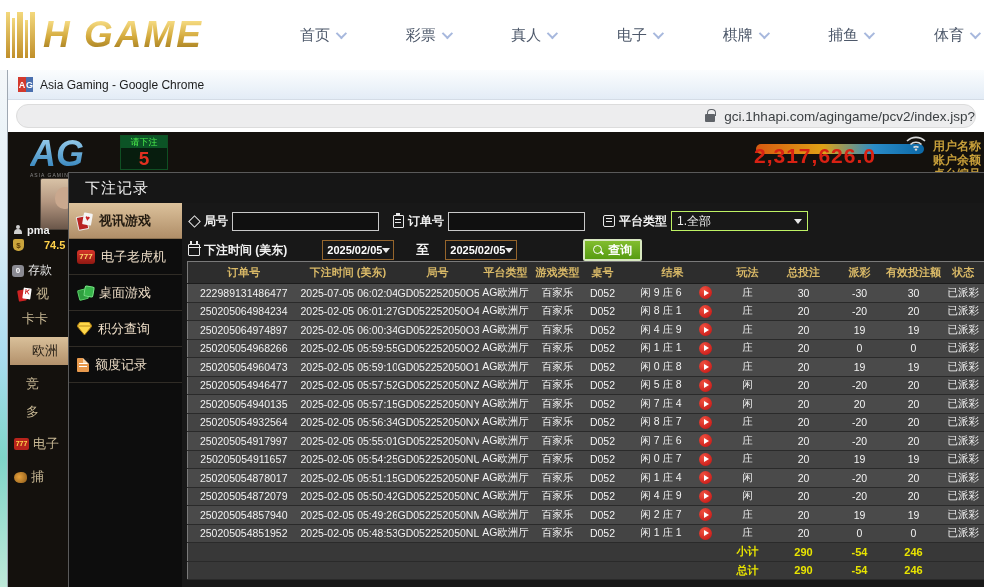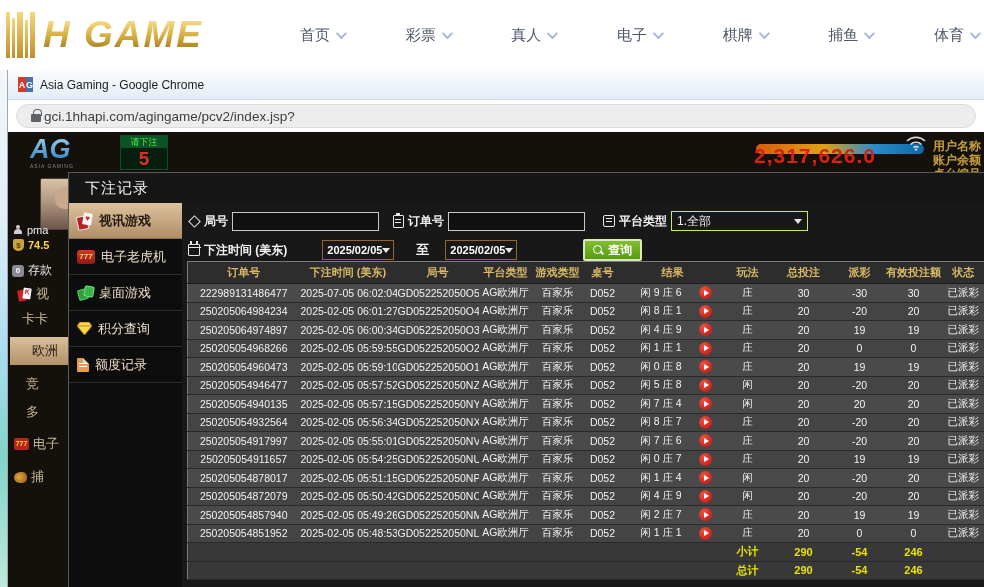--- a/index.html
+++ b/index.html
@@ -27,30 +27,30 @@
   .desk-strip{position:absolute;left:0;top:70px;width:7px;height:517px;
     background:linear-gradient(180deg,#f4f7f9 0%,#dfeef7 30%,#aadcf0 55%,#7fd4c8 75%,#bfe9d9 100%);}
   .chrome{position:absolute;left:7px;top:70px;right:0;bottom:0;border-left:1px solid #9fa8b2;background:#fff;}
   .titlebar{position:absolute;left:0;top:0;right:0;height:30px;display:flex;align-items:center;gap:7px;padding-left:10px;
     background:linear-gradient(180deg,#fbfdfe,#e3ecf6);border-bottom:1px solid #d4dce6;}
   .favicon{width:15px;height:15px;display:flex;}
   .favicon b{width:8px;height:15px;background:#d23a2e;color:#fff;font-size:9px;font-weight:bold;display:flex;align-items:center;justify-content:center;}
   .favicon b+b{background:#4a6fae;width:7px;}
   .win-title{font-size:12px;color:#1c1c1c;}
   .toolbar{position:absolute;left:0;top:30px;right:0;height:32px;background:#fff;}
-  .omnibox{position:absolute;left:8px;right:8px;top:4px;height:24px;background:#ededee;border:1px solid #dcdcdc;border-radius:13px;display:flex;align-items:center;gap:3px;padding-left:14px;}
+  .omnibox{position:absolute;left:8px;right:8px;top:4px;height:24px;background:#ededee;border:1px solid #dcdcdc;border-radius:13px;display:flex;align-items:center;gap:9px;padding-left:14px;justify-content:flex-end;}
   .lock{position:relative;width:10px;height:8px;background:#5f6368;border-radius:1px;margin-top:4px;}
   .lock:before{content:"";position:absolute;left:1.5px;top:-5px;width:7px;height:6px;border:1.6px solid #5f6368;border-bottom:none;border-radius:4px 4px 0 0;}
   .url-text{font-size:13.5px;color:#3c4043;}
 
   
   .page{position:absolute;left:0;top:62px;right:0;bottom:0;background:#14110d;overflow:hidden;}
   .bg-item{position:absolute;color:#c8b894;font-size:13px;white-space:nowrap;}
   .ag-logo{left:22px;top:4px;display:flex;flex-direction:column;line-height:1;}
-  .ag-big{font-size:27px;font-weight:bold;font-style:italic;
+  .ag-big{font-size:36px;font-weight:bold;font-style:italic;
     background:linear-gradient(180deg,#9fd2ef,#2a7db8);-webkit-background-clip:text;background-clip:text;color:transparent;}
   .ag-sub{font-size:5px;color:#8a8a8a;letter-spacing:1px;margin-top:1px;}
   .countdown{left:112px;top:3px;width:48px;height:35px;background:#071d0e;border:1px solid #0f4f23;text-align:center;}
   .cd-label{display:block;background:#0c5426;color:#4cf04c;font-size:9px;line-height:12px;}
   .cd-num{display:block;color:#e03020;font-size:19px;font-weight:bold;line-height:21px;}
   .jackpot-bar{left:748px;top:12px;width:168px;height:10px;border-radius:5px;
     background:linear-gradient(90deg,#d85a10,#e0a216 40%,#2a8cc8 70%,#0c68a6);}
   .jackpot-num{left:746px;top:12px;font-size:21px;font-weight:bold;color:#d8211399;color:#d82113;letter-spacing:1px;}
   .wifi{left:897px;top:3px;}
   .uinfo{left:925px;color:#c79f3a;font-size:12px;font-weight:bold;}
@@ -125,21 +125,21 @@
   table.bets tr.alt td{background:#444444;}
   .res-cell{display:flex;align-items:center;}
   .res-text{flex:1;text-align:center;}
   .play-btn{width:13px;height:13px;border-radius:50%;background:radial-gradient(circle at 35% 30%,#f05040,#c01010);margin-right:10px;position:relative;cursor:pointer;flex:0 0 13px;}
   .play-btn:after{content:"";position:absolute;left:5px;top:3.5px;border-left:5px solid #fff;border-top:3px solid transparent;border-bottom:3px solid transparent;}
   .pay-neg{color:#52dc0e;margin-top:34px;}
   .pay-pos{color:#b32424;}
   .pay-zero{color:#f2f2f2;}
   .st{color:#2ecc00;}
   tr.total-row td{background:#383838;color:#e8e400;font-weight:bold;font-size:11px;}
-  .yellow{color:#ffd24a;font-weight:bold;}
+  .yellow{color:#ffd24a;font-weight:bold;margin-left:16px;}
 </style>
 </head>
 <body>
 
 <div id="stage">
 
   <div class="site-header">
     <div class="logo">
       <span class="logo-bars">
           <i></i>
@@ -217,21 +217,21 @@
             <path d="M5.5 9.5 A8 8 0 0 1 16.5 9.5" stroke="#d8d8d8" stroke-width="1.6" fill="none"></path>
             <path d="M8.5 12.5 A4.2 4.2 0 0 1 13.5 12.5" stroke="#d8d8d8" stroke-width="1.6" fill="none"></path>
             <circle cx="11" cy="14.6" r="1.2" fill="#d8d8d8"></circle>
           </svg>
       </div>
       <div class="bg-item uinfo" style="top:6px;">用户名称</div>
       <div class="bg-item uinfo" style="top:20px;">账户余额</div>
       <div class="bg-item uinfo" style="top:34px;">桌台编号</div>
 
       <div class="bg-item avatar"></div>
-      <div class="bg-item stub" style="left:5px;top:92px;color:#eee;font-size:11px;font-weight:normal;">
+      <div class="bg-item stub" style="left:5px;top:92px;color:#eee;font-size:11px;font-weight:bold;">
         <span class="ic mini-person"></span>
           <span>pma</span>
       </div>
       <div class="bg-item stub" style="left:5px;top:107px;">
         <span class="ic mini-bag">$</span>
           <span class="yellow" style="font-size:11px;">74.5</span>
       </div>
       <div class="bg-item stub" style="left:4px;top:130px;color:#e8e8e8;font-size:12px;">
         <span class="ic mini-coin">0</span>
           <span>存款</span>

